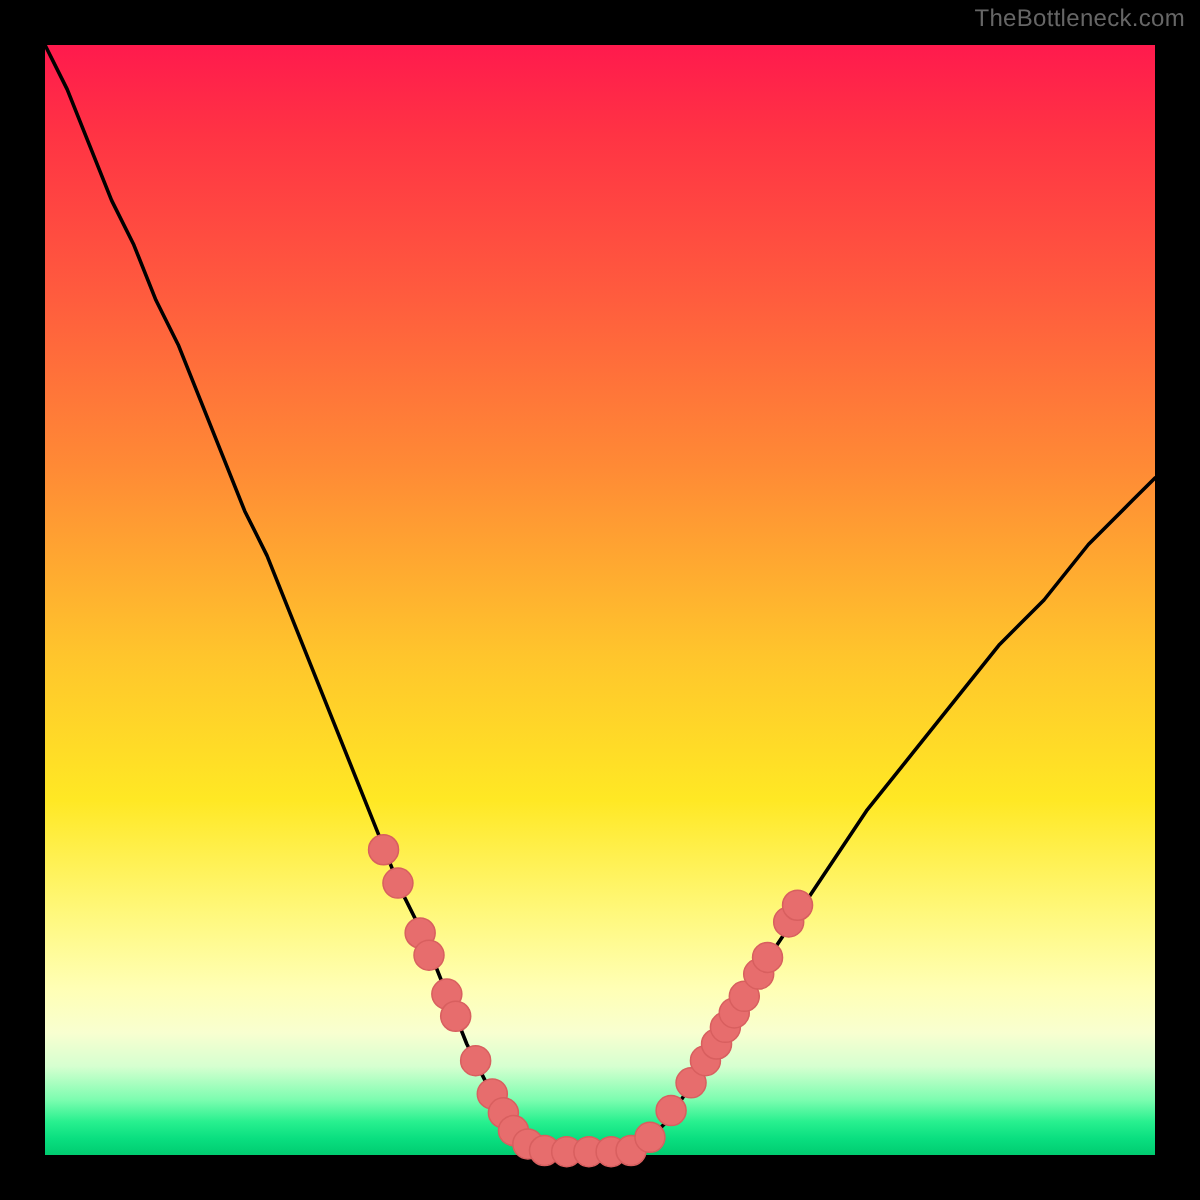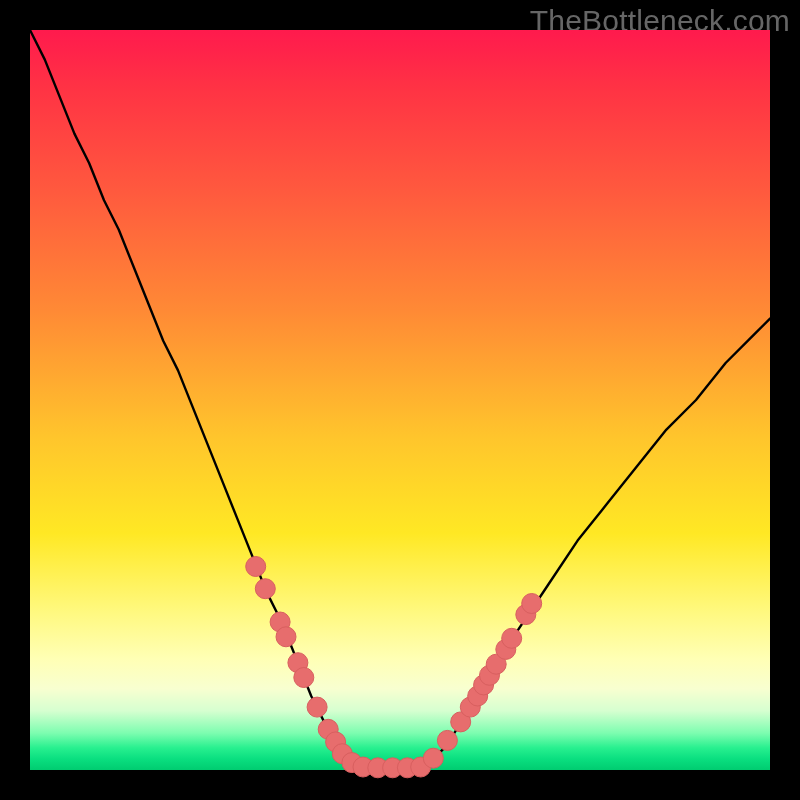--- a/index.html
+++ b/index.html
@@ -42,21 +42,21 @@
       #28f08f 97%,
       #0adf80 98.5%,
       #00cc70 100%
     );
   }
   .watermark {
     position: absolute;
     top: 4px;
     right: 10px;
     color: #666;
-    font-size: 30px;
+    font-size: 16px;
     font-weight: 500;
     letter-spacing: 0.2px;
     user-select: none;
   }
   svg.curve {
     position: absolute;
     left: 0;
     top: 0;
     width: 740px;
     height: 740px;

